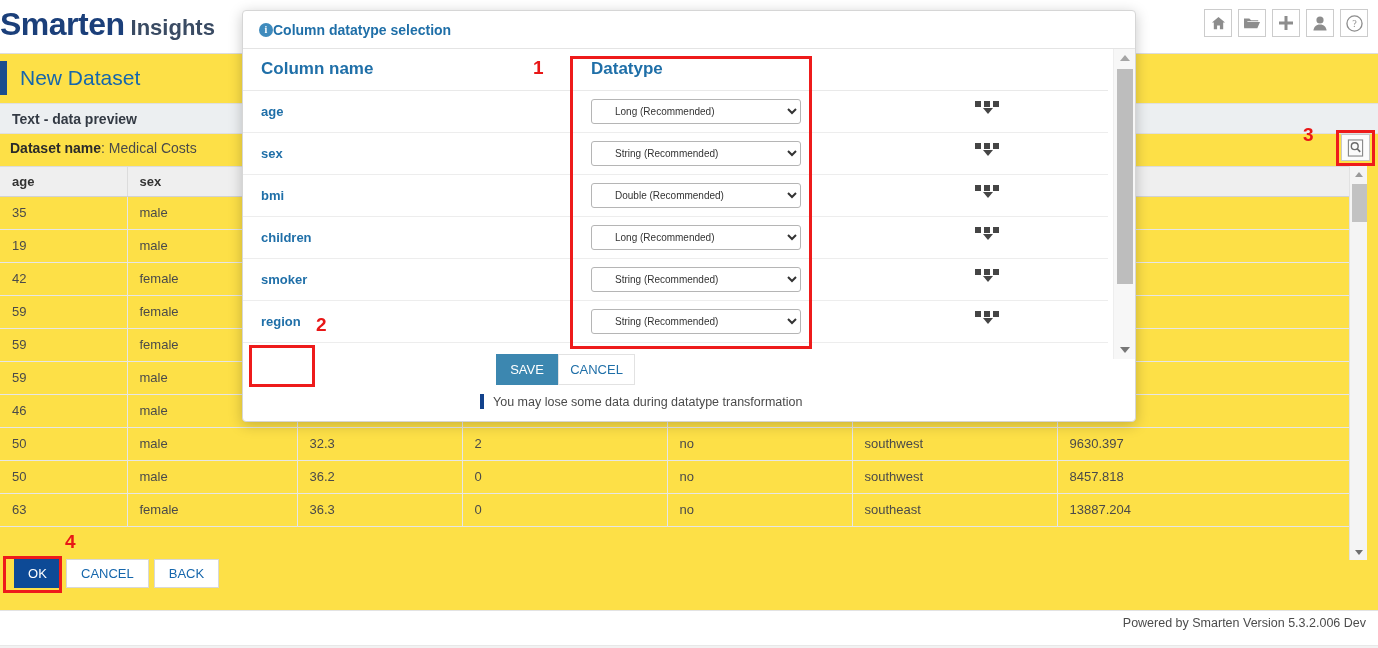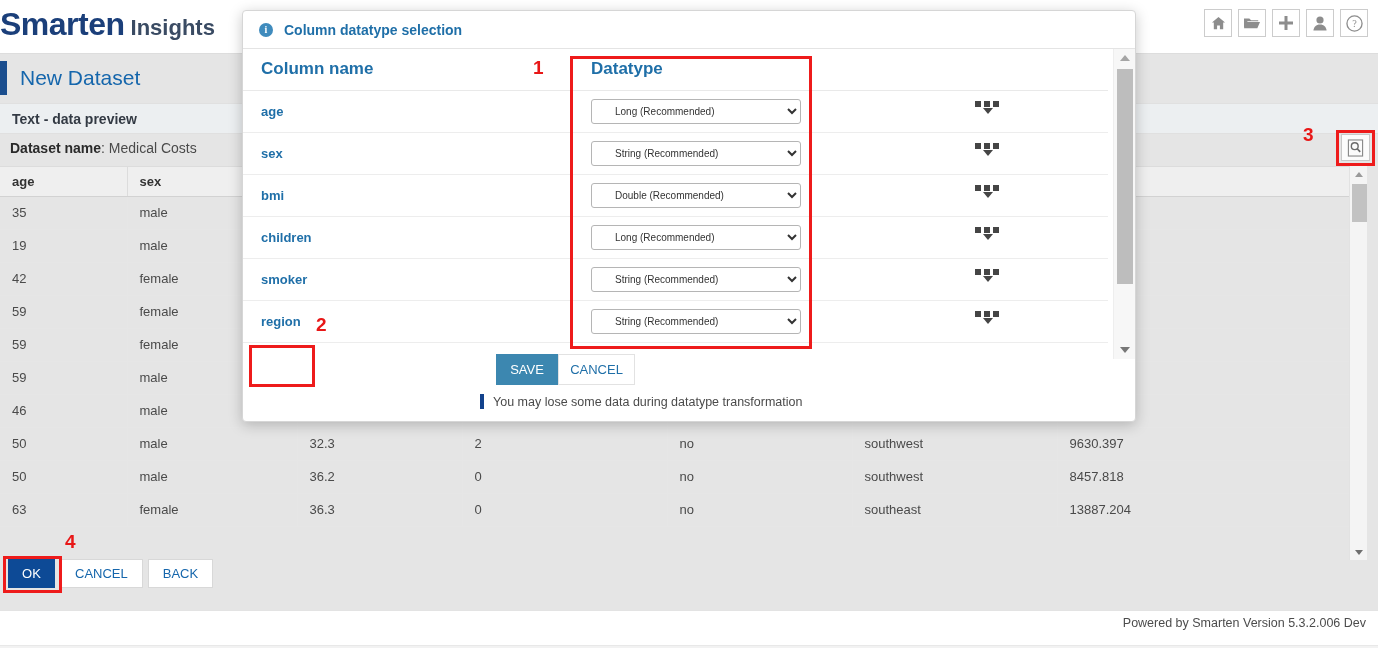--- a/index.html
+++ b/index.html
@@ -3,21 +3,21 @@
 <meta charset="utf-8">
 <style>
   * { box-sizing: border-box; }
   html, body {
     margin: 0; padding: 0;
     width: 1378px; height: 648px;
     overflow: hidden;
     background: #ffffff;
     font-family: "Liberation Sans", sans-serif;
   }
-  #root { position: relative; width: 1378px; height: 648px; background:#e5e5e5; }
+  #root { position: relative; width: 1378px; height: 648px; background:#fde047; }
 
   
   .topbar {
     position:absolute; left:0; top:0; width:1378px; height:54px;
     background:#ffffff; border-bottom:1px solid #dddddd;
   }
   .brand { position:absolute; left:0px; top:6px; white-space:nowrap; }
   .brand .b1 {
     font-size:32px; font-weight:bold; color:#1b3f7a; letter-spacing:-0.5px;
   }
@@ -101,21 +101,21 @@
   .tri-up { border-left:4px solid transparent; border-right:4px solid transparent; border-bottom:5px solid #9a9a9a; }
   .tri-dn { border-left:4px solid transparent; border-right:4px solid transparent; border-top:5px solid #6f6f6f; }
 
   
   .bottombtns {
     position:absolute; left:8px; top:559px; display:flex; gap:5px; align-items:center;
   }
   .btn-primary {
     min-width:47px; height:29px; background:#0d4a96; color:#fff; border:1px solid #0d4a96;
     font-size:13px; display:flex; align-items:center; justify-content:center;
-    padding:0 12px; cursor:pointer;
+    padding:0 12px; cursor:pointer;margin-left:6px;
   }
   .btn-plain {
     min-width:60px; height:29px; background:#fff; color:#1566ac; border:1px solid #d8d8d8;
     font-size:13px; display:flex; align-items:center; justify-content:center;
     padding:0 14px; cursor:pointer;
   }
 
   
   .footer {
     position:absolute; left:0; bottom:0; width:1378px; height:38px;
@@ -137,21 +137,21 @@
   }
   .dlg-head {
     height:38px; border-bottom:1px solid #e4e4e4; display:flex; align-items:center;
     padding-left:16px;
   }
   .info-ico {
     width:14px; height:14px; border-radius:50%; background:#3f8bbd;
     color:#fff; font-size:10px; font-weight:bold; display:flex;
     align-items:center; justify-content:center; font-family:"Liberation Serif", serif;
   }
-  .dlg-title { margin-left:11px; font-size:14px; font-weight:bold; color:#1f6fa8; }
+  .dlg-title { margin-left:0; font-size:14px; font-weight:bold; color:#1f6fa8; }
 
   .dlg-body { position:relative; height:310px; }
   .dlg-scrollarea { position:absolute; left:0; top:0; width:865px; height:310px; overflow:hidden; }
 
   table.dtt { border-collapse:collapse; width:865px; table-layout:fixed; }
   table.dtt th {
     text-align:left; height:41px; padding-left:18px; font-size:17px;
     font-weight:bold; color:#1f6fa8; border-bottom:1px solid #e9e9e9;
     vertical-align:middle;
   }

